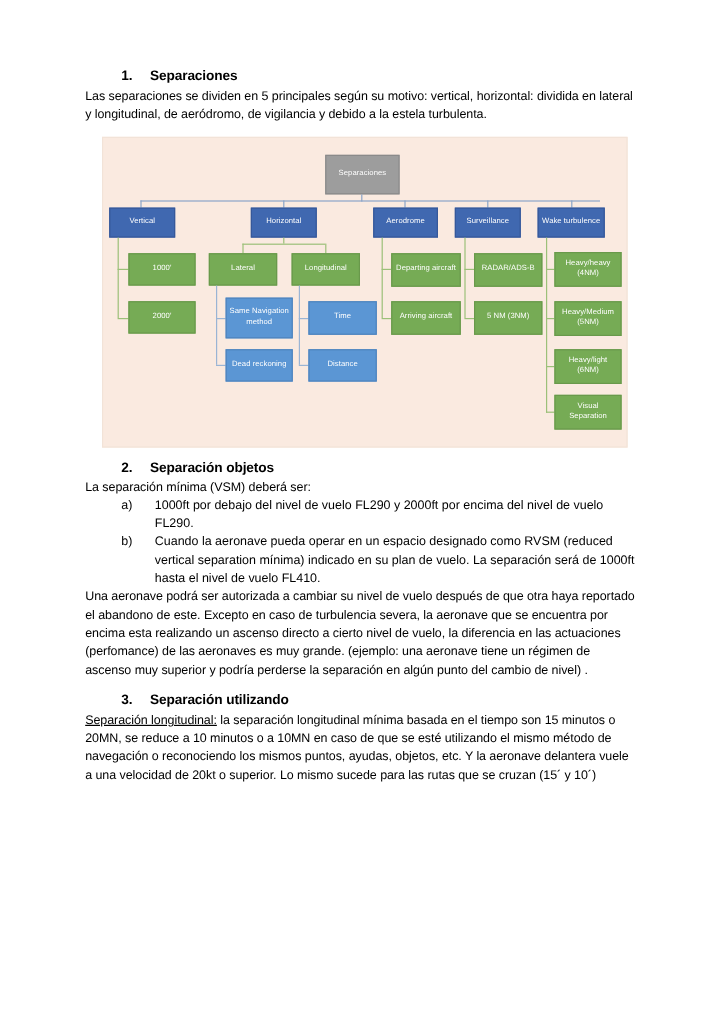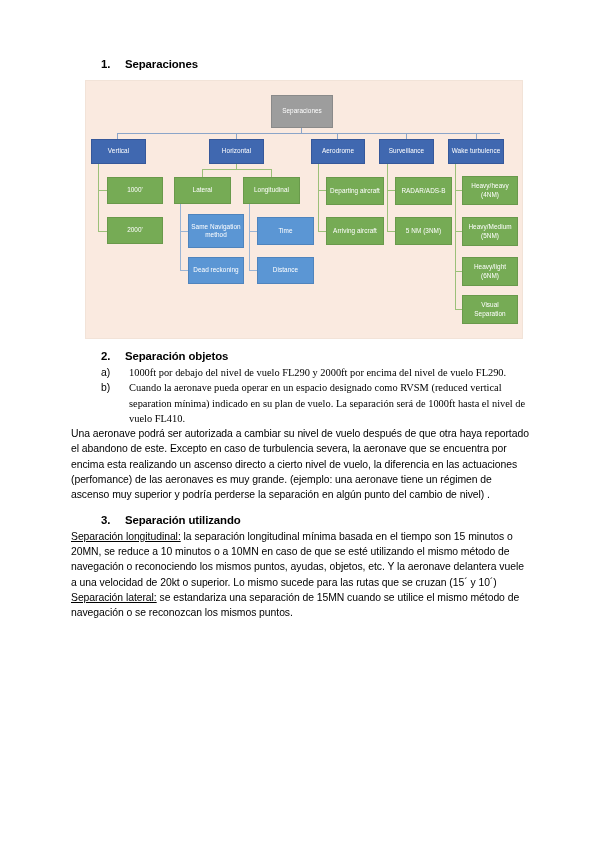--- a/index.html
+++ b/index.html
@@ -61,21 +61,21 @@
   .alist .li {
     display: flex;
     font-size: 10.4px;
     line-height: 15.3px;
     margin-left: 30px;
   }
   .alist .li .marker {
     flex: 0 0 28px;
     width: 28px;
   }
-  .alist .li .txt { flex: 1; font-family: Liberation Serif, serif; }
+  .alist .li .txt { flex: 1; }
 
   .uline { text-decoration: underline; }
 
   
   .diagram-wrap {
     position: relative;
     width: 438px;
     height: 259px;
     margin: 10px 0 0 14px;
     background: #faeae0;
@@ -111,20 +111,21 @@
 </head>
 <body>
 
 <div class="page">
 <div class="content">
 
   <div class="heading">
     <span class="num">1.</span>
     <span class="htext">Separaciones</span>
   </div>
+  <p class="body">Las separaciones se dividen en 5 principales según su motivo: vertical, horizontal: dividida en lateral y longitudinal, de aeródromo, de vigilancia y debido a la estela turbulenta.</p>
 
   <div class="diagram-wrap">
 
     <div class="node root" style="left:185px; top:14px; width:62px; height:33px;">Separaciones</div>
 
     <div class="conn" style="left:215px; top:47px; width:1px; height:6px;"></div>
 
     <div class="conn" style="left:31px; top:52px; width:383px; height:1px;"></div>
 
     <div class="conn" style="left:31px; top:52px; width:1px; height:6px;"></div>
@@ -187,20 +188,21 @@
     <div class="node green" style="left:376px; top:176px; width:56px; height:29px;">Heavy/light (6NM)</div>
     <div class="node green" style="left:376px; top:214px; width:56px; height:29px;">Visual Separation</div>
   </div>
 
   <div class="gap"></div>
 
   <div class="heading">
     <span class="num">2.</span>
     <span class="htext">Separación objetos</span>
   </div>
+  <p class="body">La separación mínima (VSM) deberá ser:</p>
 
   <div class="alist">
     <div class="li">
       <span class="marker">a)</span>
       <span class="txt">1000ft por debajo del nivel de vuelo FL290 y 2000ft por encima del nivel de vuelo FL290.</span>
     </div>
     <div class="li">
       <span class="marker">b)</span>
       <span class="txt">Cuando la aeronave pueda operar en un espacio designado como RVSM (reduced vertical separation mínima) indicado en su plan de vuelo. La separación será de 1000ft hasta el nivel de vuelo FL410.</span>
     </div>
@@ -210,16 +212,15 @@
 
   <div class="gap"></div>
 
   <div class="heading">
     <span class="num">3.</span>
     <span class="htext">Separación utilizando</span>
   </div>
 
   <p class="body"><span class="uline">Separación longitudinal:</span><span> la separación longitudinal mínima basada en el tiempo son 15 minutos o 20MN, se reduce a 10 minutos o a 10MN en caso de que se esté utilizando el mismo método de navegación o reconociendo los mismos puntos, ayudas, objetos, etc. Y la aeronave delantera vuele a una velocidad de 20kt o superior. Lo mismo sucede para las rutas que se cruzan (15´ y 10´)</span></p>
 
-  <p class="body"><span class="uline">Separación lateral:</span><span> se estandariza una separación de 15MN cuando se utilice el mismo método de navegación o se reconozcan los mismos puntos.</span></p>
 
 </div>
 </div>
 
 </body></html>

